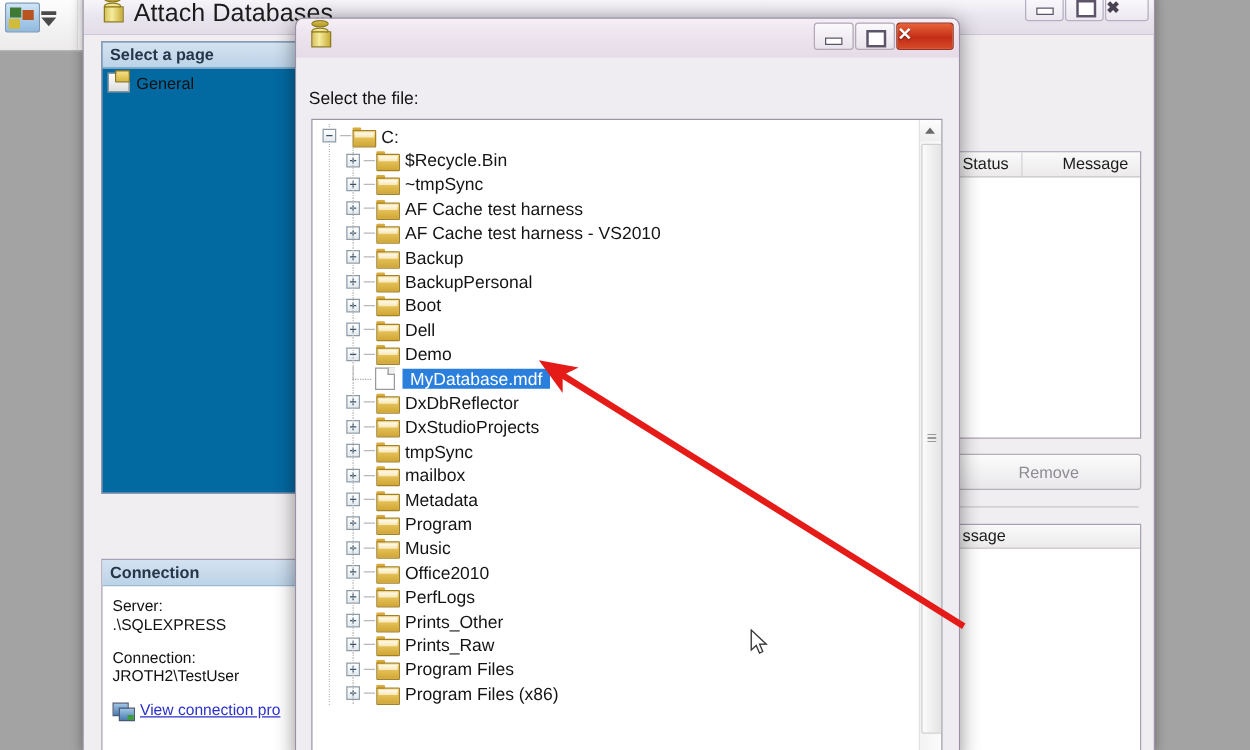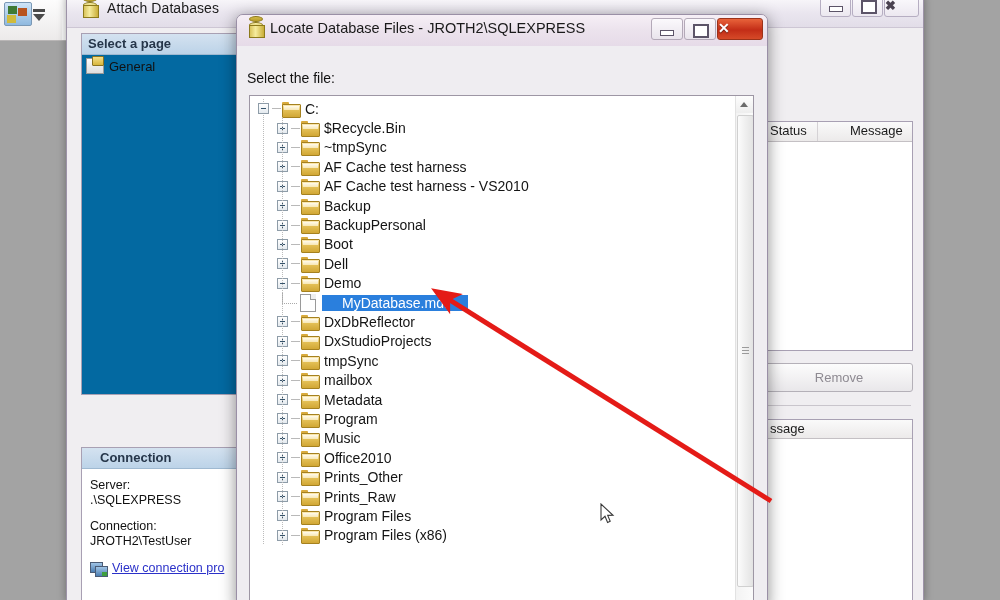--- a/index.html
+++ b/index.html
@@ -34,21 +34,21 @@
      background:linear-gradient(#fcfbfd,#eae6ef 55%,#e2dde8);
      border-radius:5px 5px 0 0;border-bottom:1px solid #cdc6d4;}
   .wtitle .ttl-ico{position:absolute;left:16px;top:7px;width:14px;height:17px;}
   .dbcyl{position:relative;width:14px;height:17px;}
   .dbcyl .body{position:absolute;left:0;top:3px;width:14px;height:11px;
       background:linear-gradient(90deg,#d9c45c,#f6ec9e 40%,#c9ad38);border:1px solid #8d7a1c;}
   .dbcyl .top{position:absolute;left:0;top:0px;width:14px;height:6px;border-radius:50%;
       background:linear-gradient(#f9f1ad,#d8c254);border:1px solid #8d7a1c;box-sizing:border-box;}
   .dbcyl .bot{position:absolute;left:0;bottom:0px;width:14px;height:6px;border-radius:50%;
       background:linear-gradient(#d4bb46,#b59b2a);border:1px solid #8d7a1c;box-sizing:border-box;}
-  .wtitle .ttl-txt{position:absolute;left:40px;top:5px;font-size:14px;color:#1b1b1b;
+  .wtitle .ttl-txt{position:absolute;left:40px;top:5px;font-size:20px;color:#1b1b1b;
       letter-spacing:.1px;}
 
   
   .wctl{position:absolute;top:-1px;display:flex;}
   .wctl .b{width:29px;height:21px;margin-left:1px;
      background:linear-gradient(#fdfcfe,#ece8f0);border:1px solid #b6aec2;border-radius:3px;
      position:relative;}
   .wctl .b.wide{width:33px;}
   .gmin:after{content:"";position:absolute;left:8px;top:11px;width:12px;height:4px;
      border:1px solid #5c5468;background:#fff;}
@@ -65,21 +65,21 @@
      padding:2px 0 0 6px;box-sizing:border-box;}
   .pane-item{display:flex;align-items:center;gap:5px;padding:3px 4px;font-size:13px;color:#111;}
   .pg-ico{width:16px;height:14px;position:relative;flex:none;
      background:linear-gradient(#fdfdfd,#dedede);border:1px solid #9a9a9a;}
   .pg-ico:after{content:"";position:absolute;right:-1px;top:-3px;width:10px;height:8px;
      background:linear-gradient(#f6e08a,#d7b63c);border:1px solid #8b7420;border-radius:1px;}
 
   
   #connBox{left:14px;top:452px;width:155px;height:154px;border:1px solid #a8a0b3;background:#fff;}
   .conn-hdr{height:21px;background:linear-gradient(#d4e2f0,#bcd3e8);border-bottom:1px solid #9fb9d1;
-     font-size:13px;font-weight:bold;color:#26364a;padding:2px 0 0 18px;box-sizing:border-box;}
+     font-size:13px;font-weight:bold;color:#26364a;padding:2px 0 0 6px;box-sizing:border-box;}
   .conn-body{padding:9px 8px 0 8px;font-size:12.5px;color:#111;line-height:15px;}
   .conn-body .gap{height:11px;}
   .conn-link{display:flex;align-items:center;gap:5px;margin-top:12px;}
   .net-ico{width:17px;height:14px;position:relative;flex:none;}
   .net-ico .m1{position:absolute;left:0;top:0;width:11px;height:9px;border:1px solid #4a5b75;
      background:linear-gradient(#9fc4e6,#4b7db1);}
   .net-ico .m2{position:absolute;left:5px;top:4px;width:11px;height:9px;border:1px solid #4a5b75;
      background:linear-gradient(#9fc4e6,#4b7db1);}
   .net-ico .pl{position:absolute;left:12px;top:10px;width:5px;height:4px;background:#3e9e3e;}
   .conn-link a{font-size:12.5px;color:#2b31c9;text-decoration:underline;white-space:nowrap;}
@@ -134,21 +134,21 @@
   .fold .tab{position:absolute;left:0;top:0;width:7px;height:3px;background:#d9ab3d;border-radius:1px 1px 0 0;}
   .fold .bd{position:absolute;left:0;top:2px;width:17px;height:12px;border:1px solid #a5811f;
      background:linear-gradient(#fbe9b3,#e3bf55 45%,#d1a735);border-radius:1px;}
   .fold .bd:after{content:"";position:absolute;left:1px;top:1px;right:1px;height:4px;
      background:linear-gradient(#fffaeb,#f7e7b4);}
   .file{width:14px;height:16px;position:relative;flex:none;margin-right:6px;
      background:#fff;border:1px solid #9a9a9a;}
   .file:after{content:"";position:absolute;right:-1px;top:-1px;width:5px;height:5px;
      background:#efefef;border-left:1px solid #9a9a9a;border-bottom:1px solid #9a9a9a;}
   .tlabel{white-space:nowrap;}
-  .tnode.selected .tlabel{background:#2a7fdd;color:#fff;padding:0 20px;}
+  .tnode.selected .tlabel{background:#2a7fdd;color:#fff;padding:0 6px;}
   
   .vline{position:absolute;left:13px;top:0;bottom:0;width:1px;
      background:repeating-linear-gradient(#bcbcbc 0 1px,transparent 1px 2px);}
   .vline2{position:absolute;left:32px;top:0;bottom:0;width:1px;
      background:repeating-linear-gradient(#bcbcbc 0 1px,transparent 1px 2px);}
   .leafline{position:absolute;left:32px;top:0;width:14px;height:10px;
      border-left:1px dotted #a9a9a9;border-bottom:1px dotted #a9a9a9;}
 
   
   .vsb{position:absolute;right:0;top:0;bottom:0;width:17px;
@@ -235,21 +235,20 @@
     <div class="pane" id="grid2">
       <div class="gridhdr2">ssage</div>
     </div>
   </div>
 
   <div id="locDlg">
     <div class="dtitle">
       <span class="dt-ico">
         <span class="dbcyl"><span class="top"></span><span class="body"></span><span class="bot"></span></span>
       </span>
-      <span class="dt-txt">Locate Database Files - JROTH2\SQLEXPRESS</span>
       <span class="dctl">
         <span class="b gmin"></span>
         <span class="b gmax"></span>
         <span class="b close">
           <span class="x">✕</span>
         </span>
       </span>
     </div>
 
     <div class="dbody">
@@ -417,20 +416,29 @@
               <span class="tlabel">Music</span>
             </div>
             <div class="tnode child">
               <span class="tog plus"></span>
               <span class="dash"></span>
               <span class="fold">
                 <span class="tab"></span>
                 <span class="bd"></span>
               </span>
               <span class="tlabel">Office2010</span>
+            </div>
+            <div class="tnode child">
+              <span class="tog plus"></span>
+              <span class="dash"></span>
+              <span class="fold">
+                <span class="tab"></span>
+                <span class="bd"></span>
+              </span>
+              <span class="tlabel">PerfLogs</span>
             </div>
             <div class="tnode child">
               <span class="tog plus"></span>
               <span class="dash"></span>
               <span class="fold">
                 <span class="tab"></span>
                 <span class="bd"></span>
               </span>
               <span class="tlabel">Prints_Other</span>
             </div>

